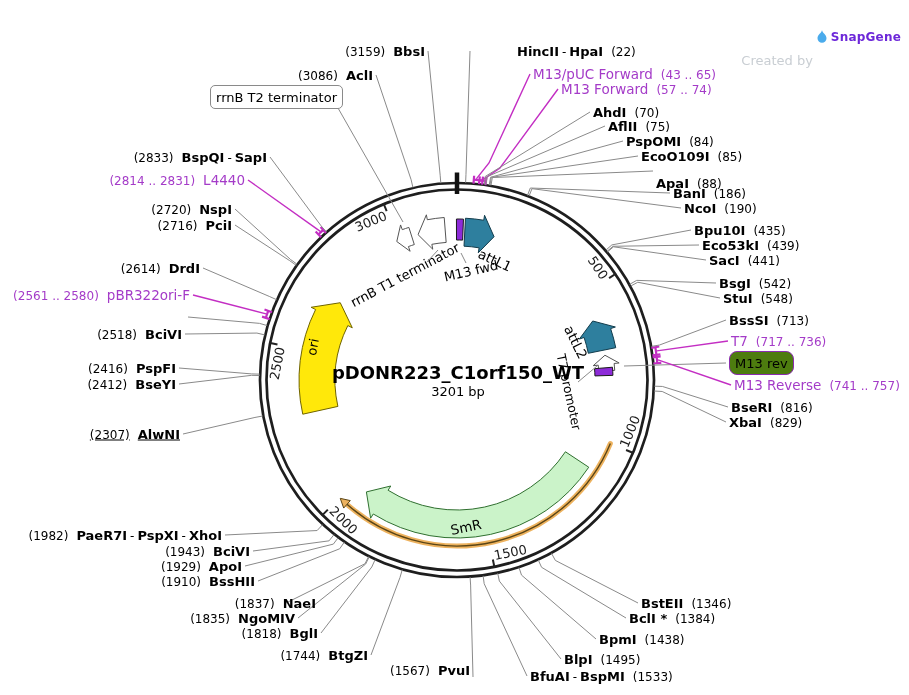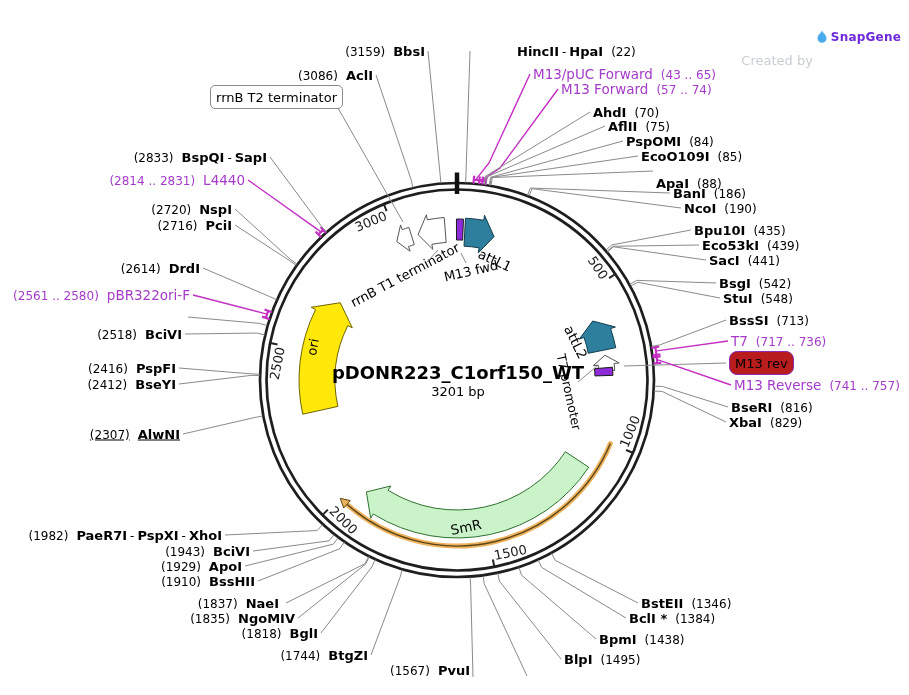--- a/index.html
+++ b/index.html
@@ -18,21 +18,21 @@
   .pt-pos{font-size:12px;color:#000;}
   .pt-name{font-size:13px;font-weight:bold;color:#000;}
   .pt-sep{font-size:12px;color:#000;padding:0 3px;}
   .side-L .pt-pos{margin-right:8px;}
   .side-R .pt-pos{margin-left:8px;}
   .purple .pt-pos,.purple .pt-name,.purple .pt-sep{color:#a43bc8;font-weight:normal;}
   .purple .pt-name{font-size:13.5px;}
   .pt-box{font-size:13px;color:#000;}
   .boxed{padding:2px 5px;line-height:17px;}
   .boxed-white{border:1px solid #8a8a8a;border-radius:5px;background:#fff;}
-  .boxed-purple{border:1px solid #8a2bb0;border-radius:8px;background:#b91c1c;}
+  .boxed-purple{border:1px solid #8a2bb0;border-radius:8px;background:#4d7c0f;}
 </style>
 </head>
 <body>
 
 <div class="canvas">
   <div class="watermark">
     <span class="wm-created">Created by</span>
     <span style="display:inline-block;line-height:0;">
       <svg width="10" height="13" viewBox="0 0 10 13">
           <path d="M5 0 C5.2 3.2 9.5 4.4 9.5 8.2 A4.5 4.5 0 0 1 0.5 8.2 C0.5 4.4 4.8 3.2 5 0 Z" fill="#4aabec"></path>
@@ -164,21 +164,21 @@
       <div class="site-label side-L" style="top: 268px; right: 709px;"><span class="pt-pos">(2614)</span><span class="pt-name">DrdI</span></div>
       <div class="site-label side-L purple" style="top: 295px; right: 719px;"><span class="pt-pos">(2561 .. 2580)</span><span class="pt-name">pBR322ori-F</span></div>
       <div class="site-label side-L" style="top: 334px; right: 727px;"><span class="pt-pos">(2518)</span><span class="pt-name">BciVI</span></div>
       <div class="site-label side-L" style="top: 368px; right: 733px;"><span class="pt-pos">(2416)</span><span class="pt-name">PspFI</span></div>
       <div class="site-label side-L" style="top: 384px; right: 733px;"><span class="pt-pos">(2412)</span><span class="pt-name">BseYI</span></div>
       <div class="site-label side-L" style="top: 434px; right: 729px; text-decoration: underline;"><span class="pt-pos">(2307)</span><span class="pt-name">AlwNI</span></div>
       <div class="site-label side-L" style="top: 535px; right: 687px;"><span class="pt-pos">(1982)</span><span class="pt-name">PaeR7I</span><span class="pt-sep">-</span><span class="pt-name">PspXI</span><span class="pt-sep">-</span><span class="pt-name">XhoI</span></div>
       <div class="site-label side-L" style="top: 551px; right: 659px;"><span class="pt-pos">(1943)</span><span class="pt-name">BciVI</span></div>
       <div class="site-label side-L" style="top: 566px; right: 667px;"><span class="pt-pos">(1929)</span><span class="pt-name">ApoI</span></div>
       <div class="site-label side-L" style="top: 581px; right: 654px;"><span class="pt-pos">(1910)</span><span class="pt-name">BssHII</span></div>
-      <div class="site-label side-L" style="top: 603px; right: 630px; margin-left: 27px;"><span class="pt-pos">(1837)</span><span class="pt-name">NaeI</span></div>
+      <div class="site-label side-L" style="top: 603px; right: 593px; margin-left: 27px;"><span class="pt-pos">(1837)</span><span class="pt-name">NaeI</span></div>
       <div class="site-label side-L" style="top: 618px; right: 614px;"><span class="pt-pos">(1835)</span><span class="pt-name">NgoMIV</span></div>
       <div class="site-label side-L" style="top: 633px; right: 591px;"><span class="pt-pos">(1818)</span><span class="pt-name">BglI</span></div>
       <div class="site-label side-L" style="top: 655px; right: 541px;"><span class="pt-pos">(1744)</span><span class="pt-name">BtgZI</span></div>
       <div class="site-label side-L" style="top: 670px; right: 439px;"><span class="pt-pos">(1567)</span><span class="pt-name">PvuI</span></div>
       <div class="site-label side-R" style="top: 51px; left: 473px; margin-left: 44px;"><span class="pt-name">HincII</span><span class="pt-sep">-</span><span class="pt-name">HpaI</span><span class="pt-pos">(22)</span></div>
       <div class="site-label side-R purple" style="top: 74px; left: 533px;"><span class="pt-name">M13/pUC Forward</span><span class="pt-pos">(43 .. 65)</span></div>
       <div class="site-label side-R purple" style="top: 89px; left: 561px;"><span class="pt-name">M13 Forward</span><span class="pt-pos">(57 .. 74)</span></div>
       <div class="site-label side-R" style="top: 112px; left: 593px;"><span class="pt-name">AhdI</span><span class="pt-pos">(70)</span></div>
       <div class="site-label side-R" style="top: 126px; left: 608px;"><span class="pt-name">AflII</span><span class="pt-pos">(75)</span></div>
       <div class="site-label side-R" style="top: 141px; left: 626px;"><span class="pt-name">PspOMI</span><span class="pt-pos">(84)</span></div>
@@ -194,14 +194,15 @@
       <div class="site-label side-R" style="top: 320px; left: 729px;"><span class="pt-name">BssSI</span><span class="pt-pos">(713)</span></div>
       <div class="site-label side-R purple" style="top: 341px; left: 731px;"><span class="pt-name">T7</span><span class="pt-pos">(717 .. 736)</span></div>
       <div class="site-label side-R boxed boxed-purple" style="top: 363px; left: 729px;"><span class="pt-box">M13 rev</span></div>
       <div class="site-label side-R purple" style="top: 385px; left: 734px;"><span class="pt-name">M13 Reverse</span><span class="pt-pos">(741 .. 757)</span></div>
       <div class="site-label side-R" style="top: 407px; left: 731px;"><span class="pt-name">BseRI</span><span class="pt-pos">(816)</span></div>
       <div class="site-label side-R" style="top: 422px; left: 729px;"><span class="pt-name">XbaI</span><span class="pt-pos">(829)</span></div>
       <div class="site-label side-R" style="top: 603px; left: 641px;"><span class="pt-name">BstEII</span><span class="pt-pos">(1346)</span></div>
       <div class="site-label side-R" style="top: 618px; left: 629px;"><span class="pt-name">BclI *</span><span class="pt-pos">(1384)</span></div>
       <div class="site-label side-R" style="top: 639px; left: 599px;"><span class="pt-name">BpmI</span><span class="pt-pos">(1438)</span></div>
       <div class="site-label side-R" style="top: 659px; left: 564px;"><span class="pt-name">BlpI</span><span class="pt-pos">(1495)</span></div>
+      <div class="site-label side-R" style="top: 676px; left: 530px;"><span class="pt-name">BfuAI</span><span class="pt-sep">-</span><span class="pt-name">BspMI</span><span class="pt-pos">(1533)</span></div>
     </div>
 </div>
 
 </body></html>

